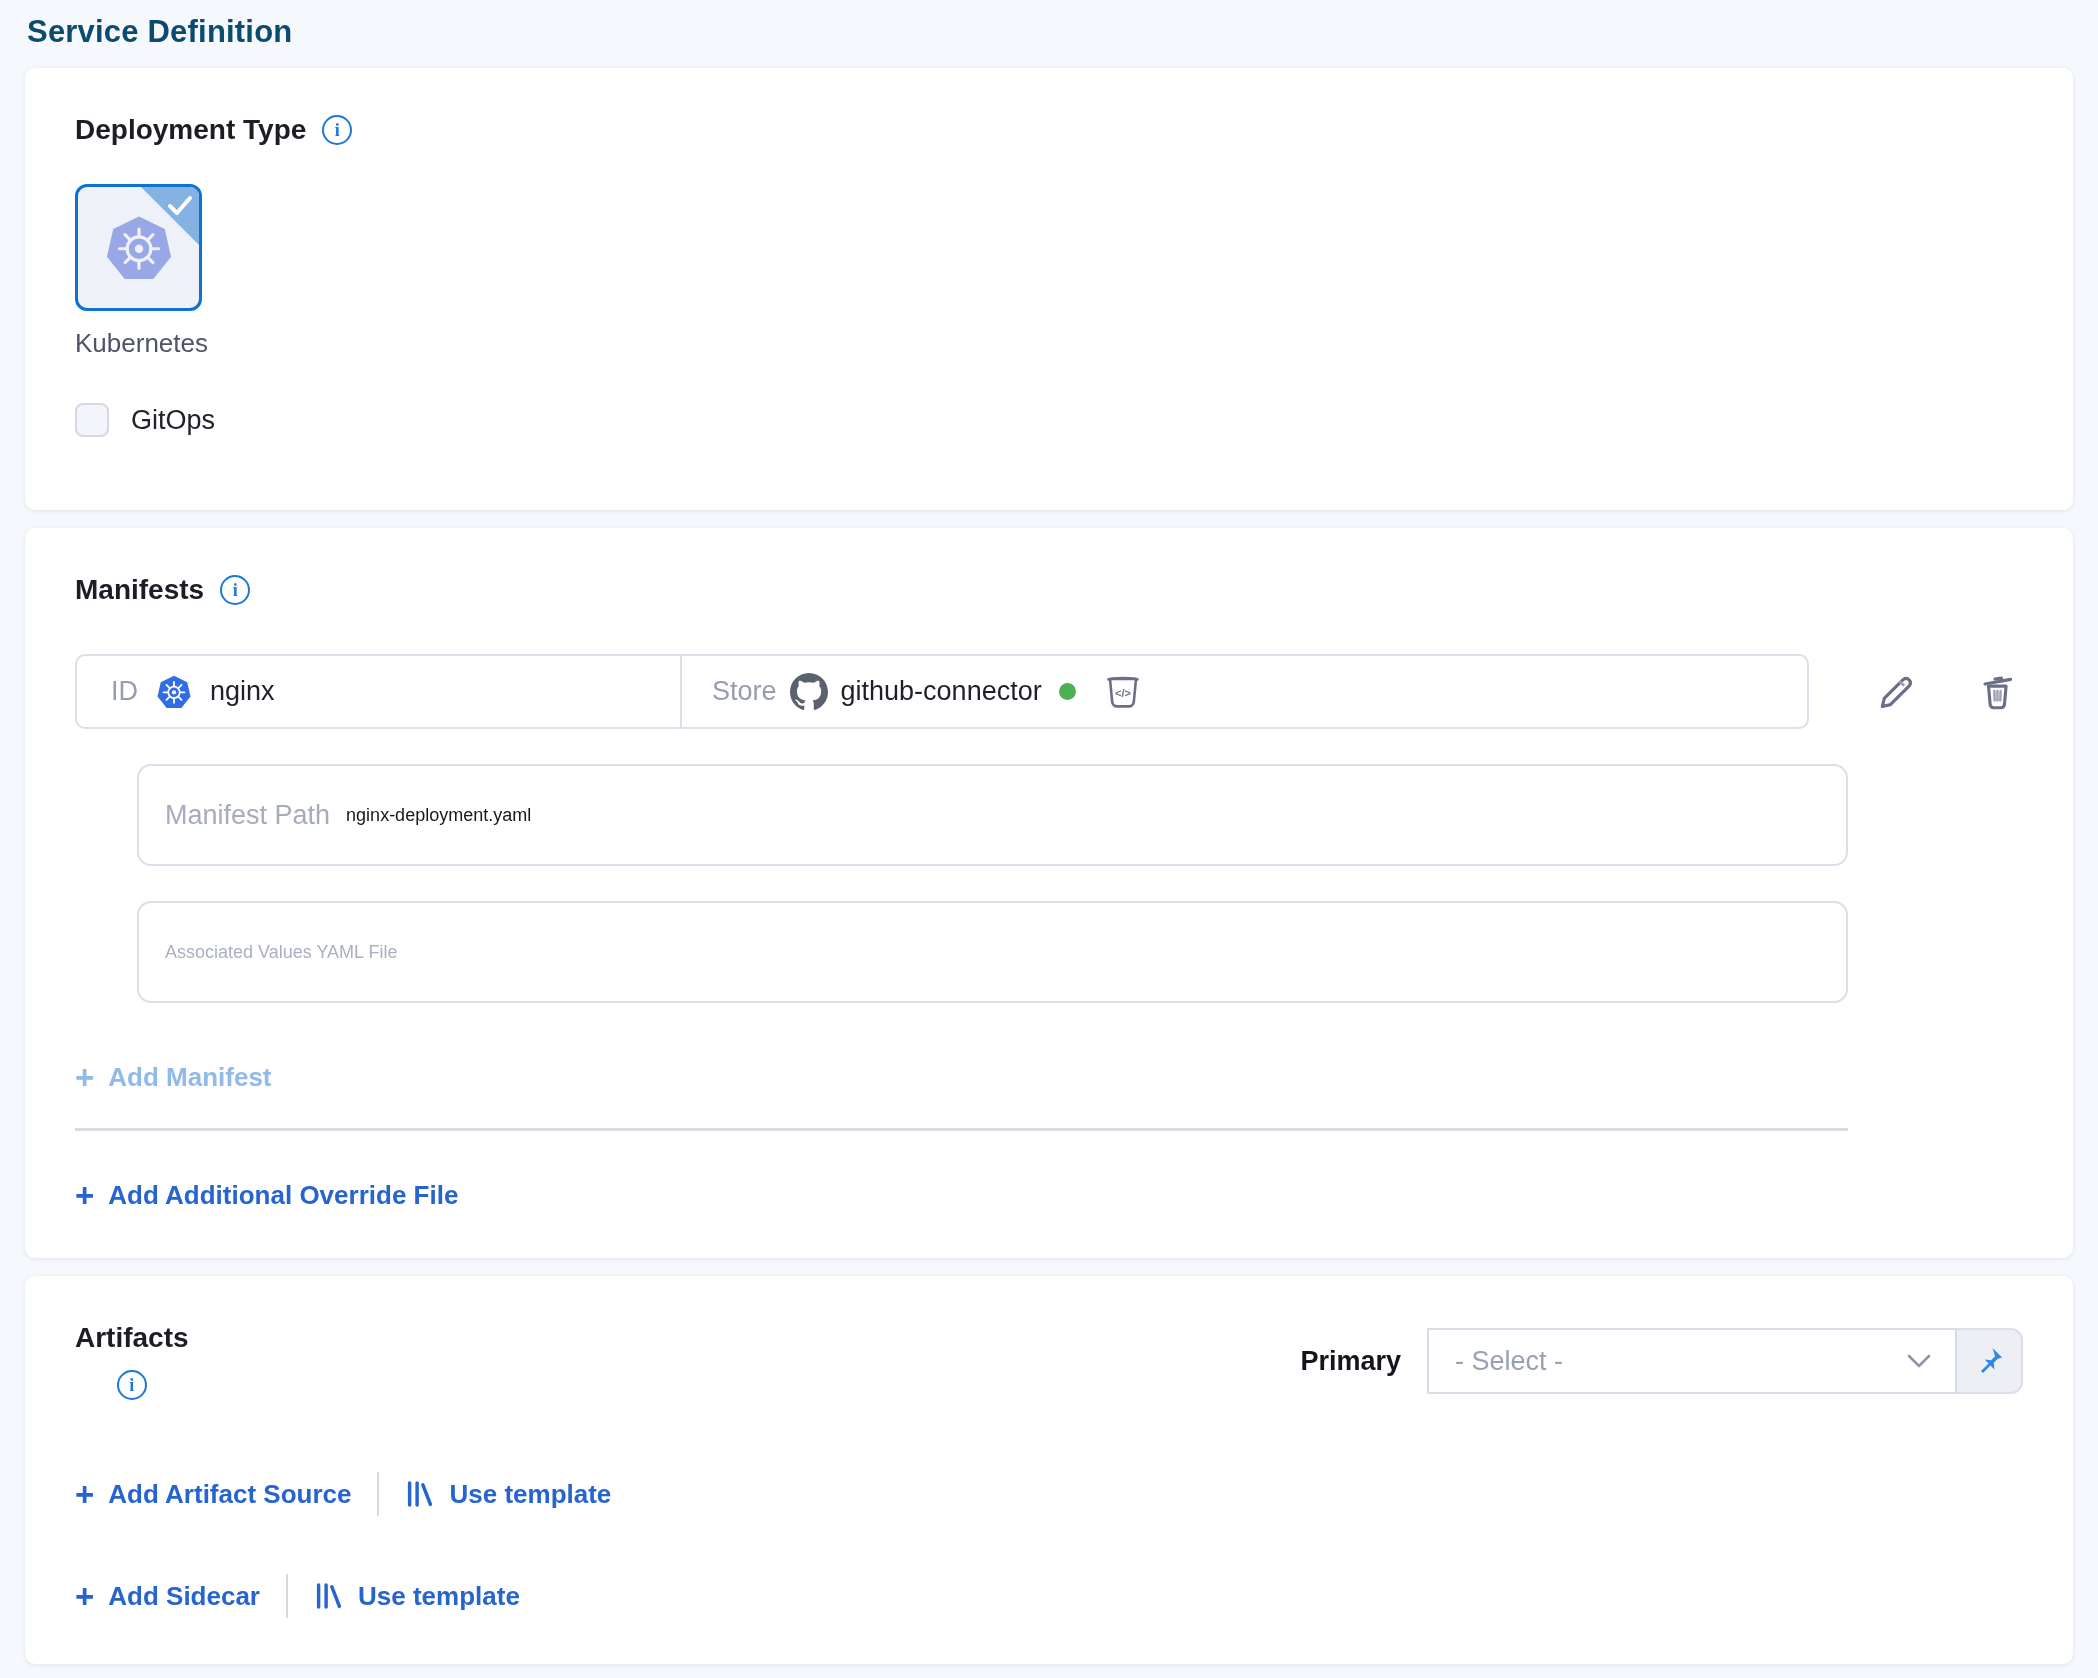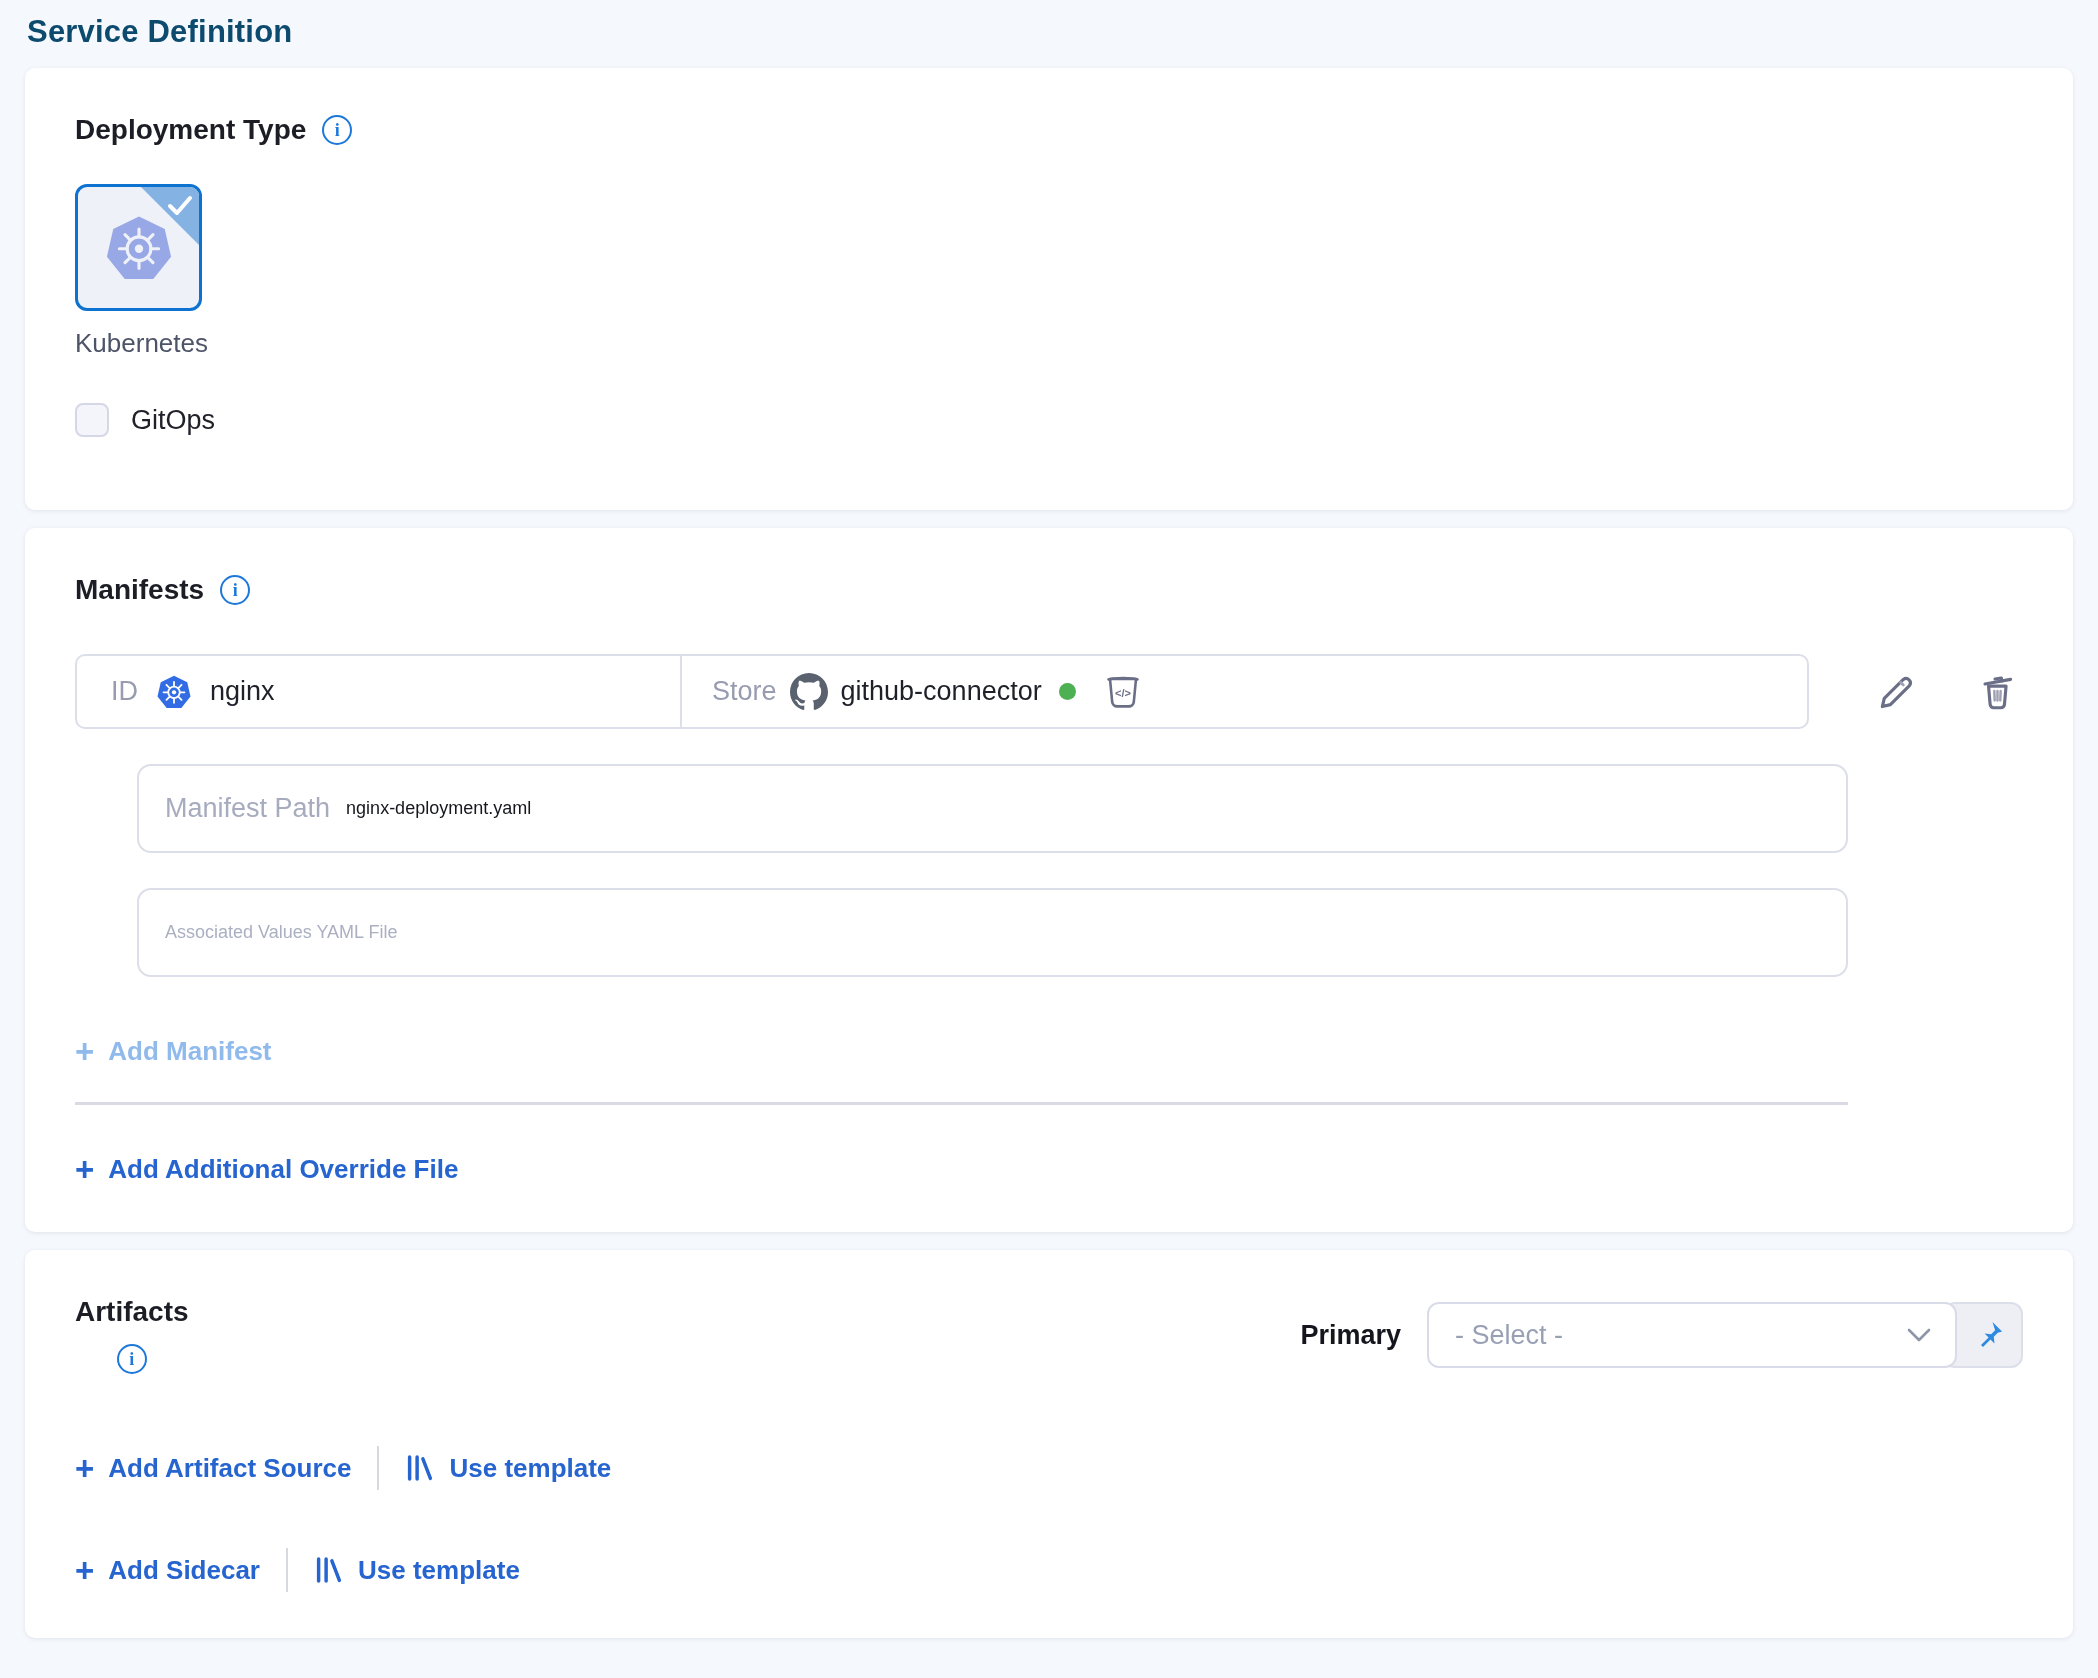--- a/index.html
+++ b/index.html
@@ -67,21 +67,21 @@
   .seg { display:flex; align-items:center; }
   .seg-id { width:605px; padding-left:34px; gap:18px; border-right:2px solid #dcdee9; }
   .seg-store { flex:1; padding-left:30px; gap:13px; }
   .seg-label { font-size:27px; color:#979cb0; }
   .seg-value { font-size:27px; color:#1e2129; }
   .status-dot { width:17px; height:17px; border-radius:50%; background:#4db052; margin-left:4px; }
   .row-actions { display:flex; align-items:center; gap:52px; margin-left:62px; }
   .icon-btn { background:none; border:none; cursor:pointer; display:flex; padding:4px; }
 
   .field {
-    display:flex; align-items:center; width:1711px; height:89px;
+    display:flex; align-items:center; width:1711px; height:102px;
     margin:35px 0 0 62px; padding:0 26px;
     border:2px solid #dcdee9; border-radius:14px; background:#fff; gap:16px;
   }
   .field-label { font-size:27px; color:#a7abbe; white-space:nowrap; }
   .field input {
     flex:1; border:none; outline:none; font-size:18px; color:#17181f;
     font-family:"Liberation Sans", sans-serif; background:transparent; height:100%;
   }
   .field input::placeholder { color:#aab0c2; opacity:1; }
 
@@ -95,21 +95,21 @@
   .add-override { margin-top:48px; }
 
   
   .artifacts-head { display:flex; align-items:center; justify-content:space-between; }
   .head-left { display:flex; align-items:center; gap:16px;flex-direction:column; }
   .primary-group { display:flex; align-items:center; }
   .primary-label { font-size:27px; font-weight:700; color:#15161d; margin-right:26px; }
   .select-wrap { display:flex; align-items:center; }
   .select-box {
     width:530px; height:66px; background:#fff; z-index:2;
-    border:2px solid #d9dbe8; border-radius:12px;
+    border:2px solid #d9dbe8; border-radius:1px;
     display:flex; align-items:center; justify-content:space-between;
     padding:0 24px 0 26px; cursor:pointer;
   }
   .select-value { font-size:27px; color:#99a0b4; }
   .pin-btn {
     width:80px; height:66px; margin-left:-14px; z-index:1;
     border:2px solid #dcdee9; border-radius:12px; background:#edeff5;
     display:flex; align-items:center; justify-content:flex-end;
     padding-right:16px; cursor:pointer;
   }

